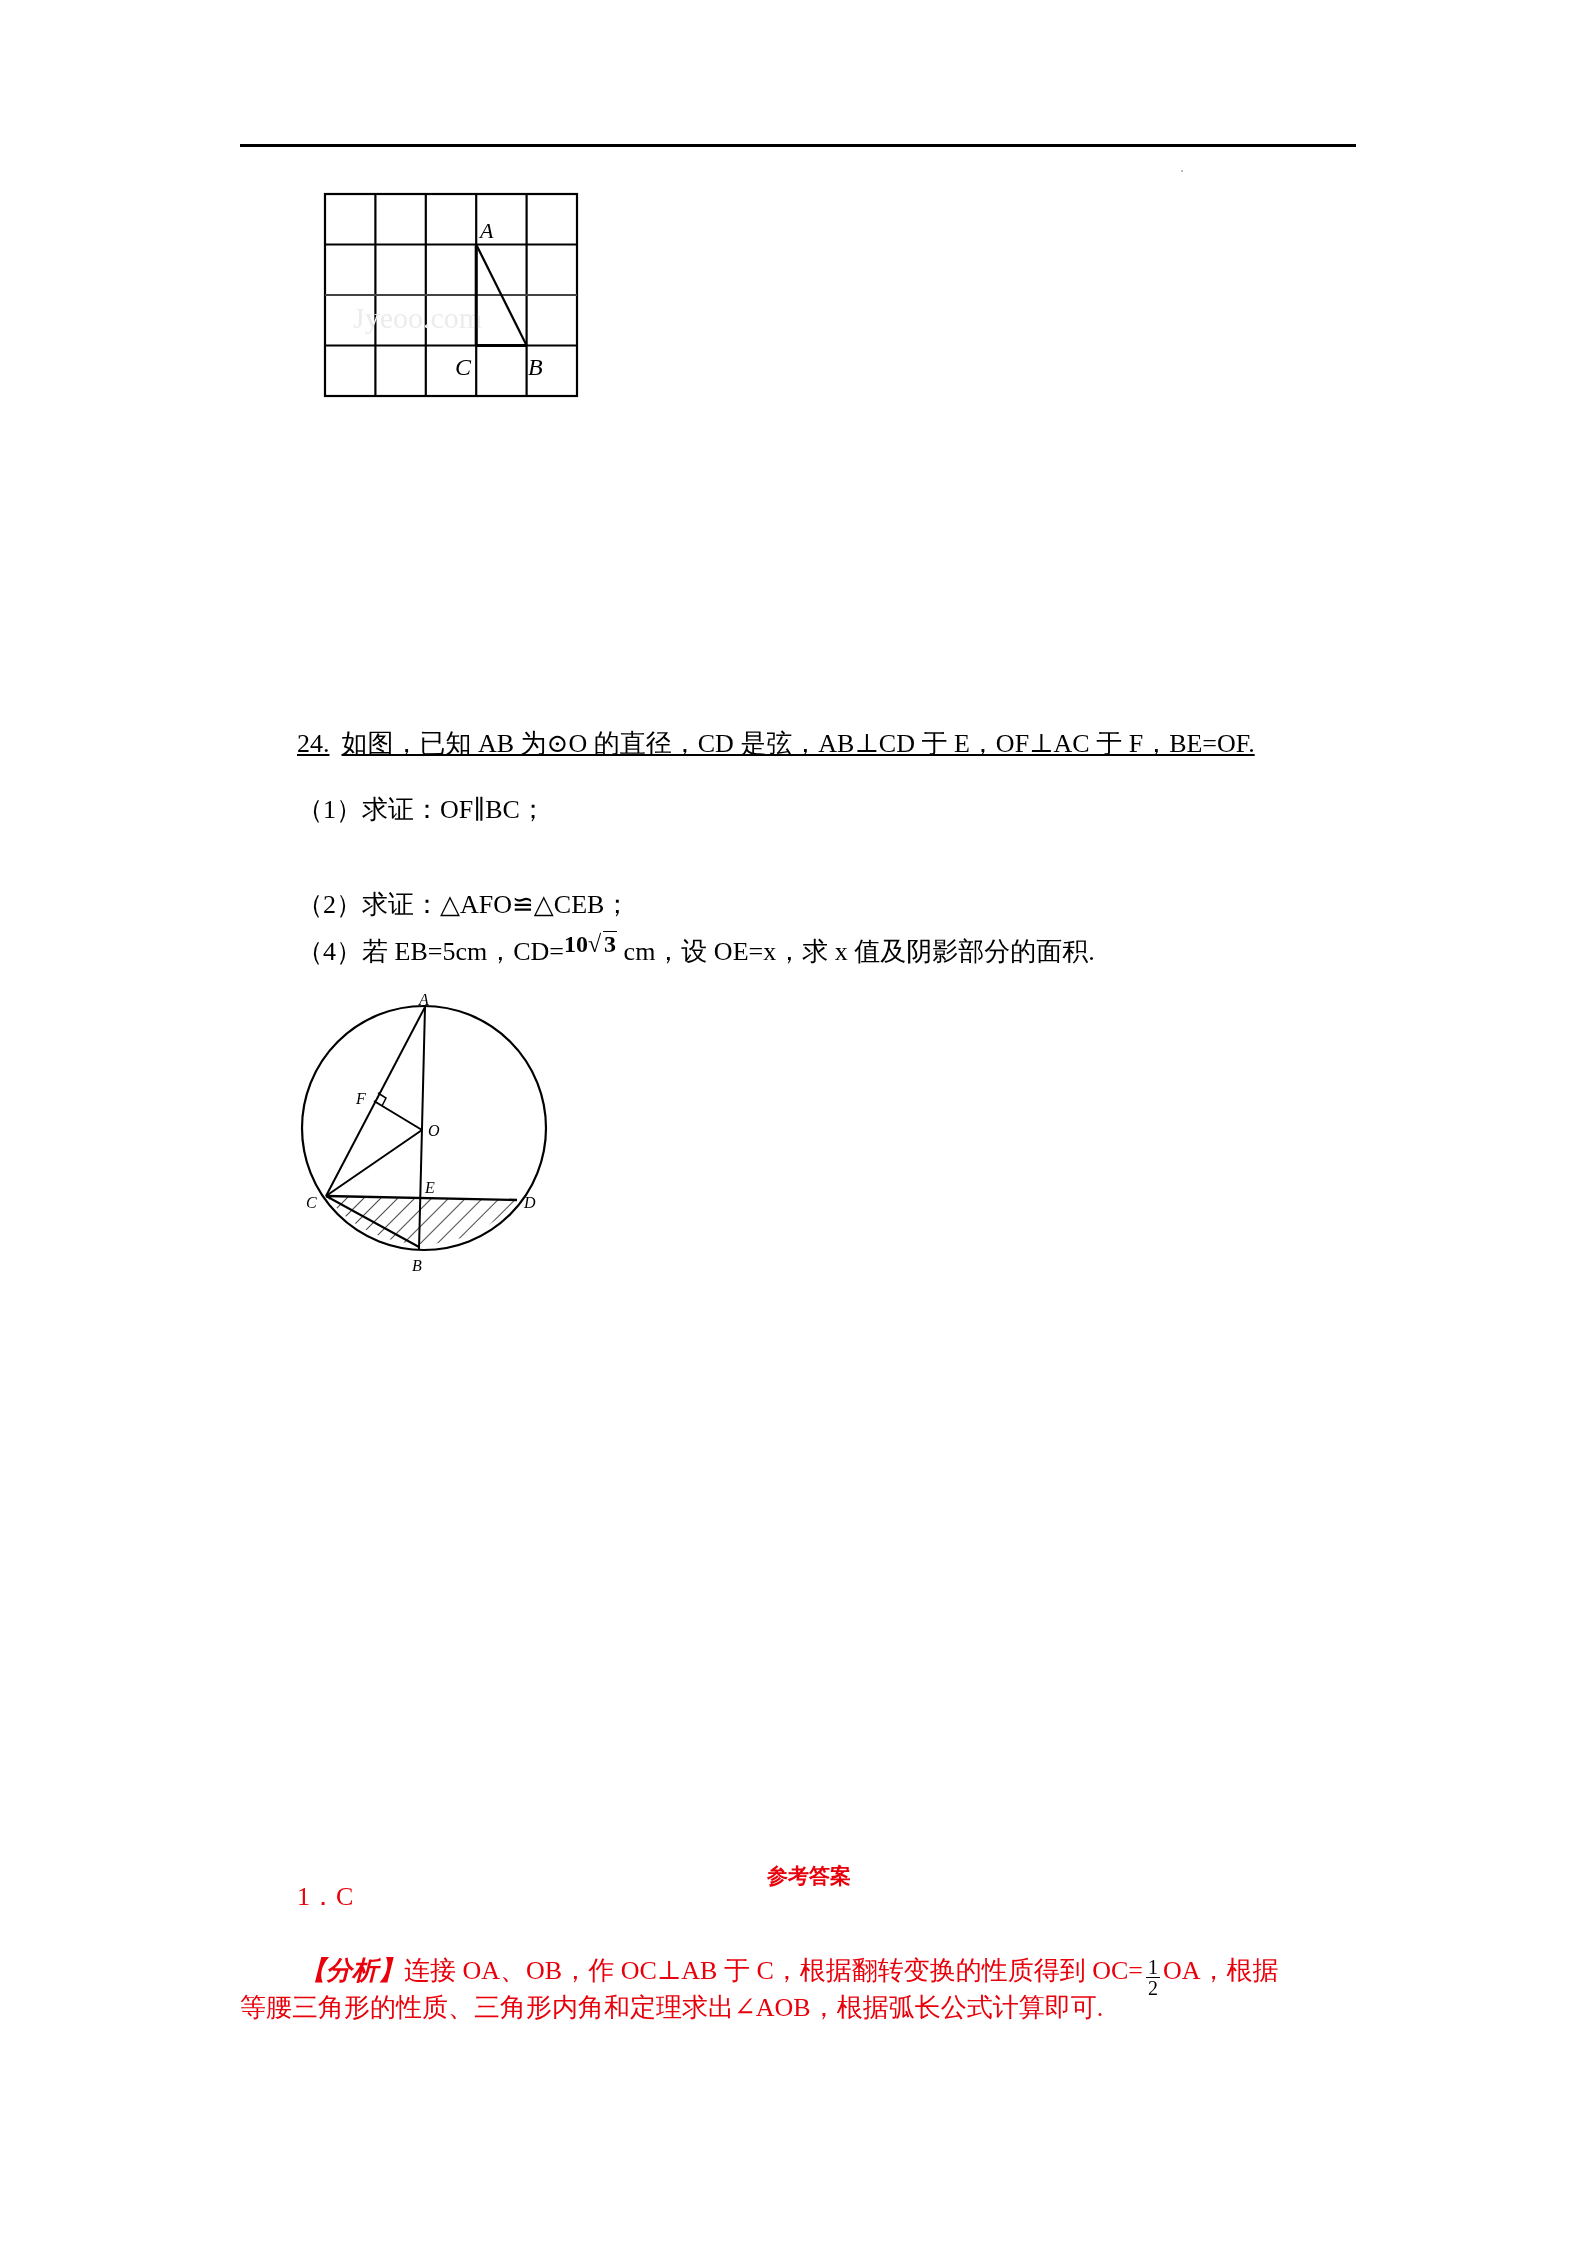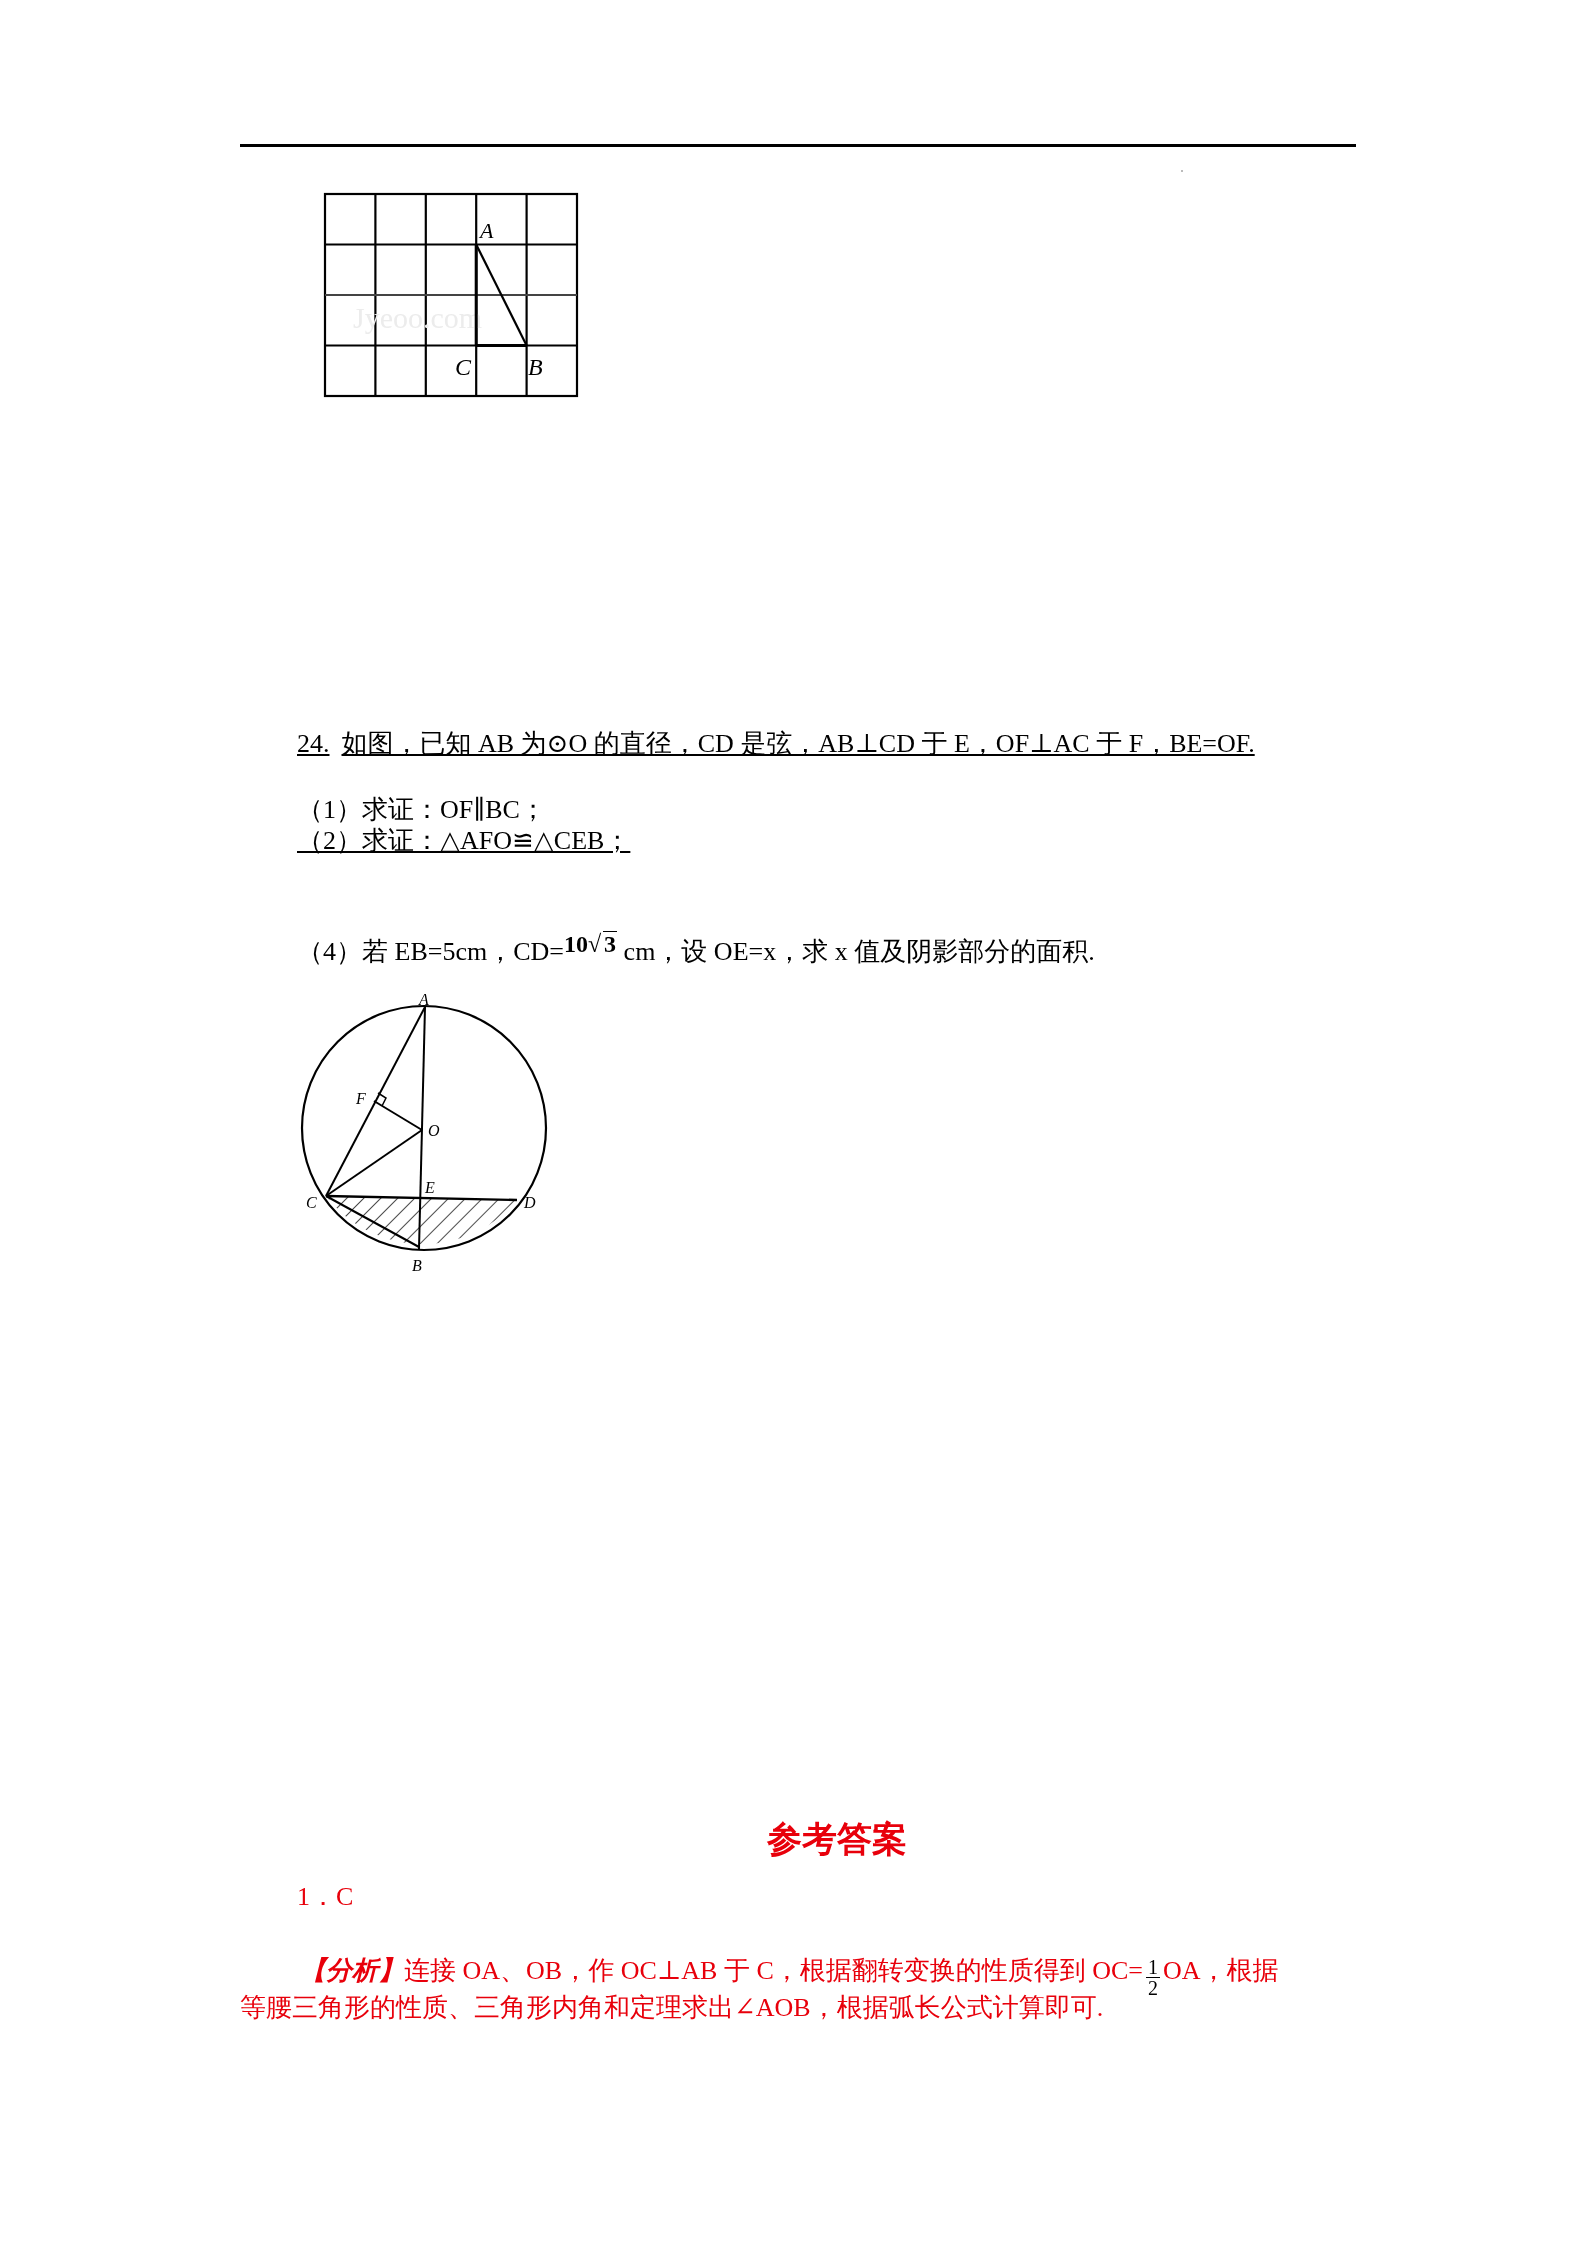--- a/index.html
+++ b/index.html
@@ -9,21 +9,21 @@
   .rule { left: 240px; top: 144px; width: 1116px; height: 3px; background: #000; }
   .dot { left: 1181px; top: 170px; width: 2px; height: 2px; background: #bbb; }
   .line { position: absolute; font-size: 26px; line-height: 30px; white-space: nowrap; }
   .red { color: #e8000b; }
   .it { }
   .sup { font-size: 24px; position: relative; top: -8px; font-weight: bold; }
   .sqrt { display: inline-block; border-top: 1.5px solid #000; padding: 0 1px; margin-left: 2px; line-height: 24px; }
   .frac { display: inline-block; vertical-align: middle; text-align: center; color: #000; font-size: 20px; line-height: 20px; margin: 0 3px; position: relative; top: 4px; }
   .frac span { display: block; }
   .frac .num { border-bottom: 1.5px solid #000; padding: 0 2px; }
-  .title { font-weight: bold; font-size: 35px; }
+  .title { font-weight: bold; font-size: 21px; margin-top: 36px; }
   .bracket { font-weight: bold; font-style: italic; }
   svg text { font-family: "Liberation Serif", serif; font-style: italic; }
 </style>
 </head>
 <body>
 
 <div class="abs rule"></div>
 <div class="abs dot"></div>
 
 <svg class="abs" style="left:320px; top:188px;" width="270" height="215" viewBox="0 0 270 215">
@@ -45,21 +45,21 @@
   </g>
   <text x="160" y="50" font-size="22">A</text>
   <text x="135" y="187" font-size="24">C</text>
   <text x="208" y="187" font-size="24">B</text>
 </svg>
 
 <div class="line" style="left:297px; top:729px;text-decoration:underline;">
   <span>24.</span><span style="display:inline-block;width:12px"></span><span>如图，已知 AB 为⊙O 的直径，CD 是弦，AB⊥CD 于 E，OF⊥AC 于 F，BE=OF.</span>
 </div>
 <div class="line" style="left:297px; top:795px;text-align:center;">（1）求证：OF∥BC；</div>
-<div class="line" style="left:297px; top:826px;text-decoration:underline;">（2）求证：△AFO≌△CEB；</div>
+<div class="line" style="left:297px; top:890px;">（2）求证：△AFO≌△CEB；</div>
 <div class="line" style="left:297px; top:937px;">
   <span>（4）若 EB=5cm，CD=</span><span class="sup"><span>10</span><span style="font-size:24px">√</span><span class="sqrt">3</span></span><span> cm，设 OE=x，求 x 值及阴影部分的面积.</span>
 </div>
 
 <svg class="abs" style="left:290px; top:985px;" width="280" height="300" viewBox="290 985 280 300">
   <defs>
     <pattern id="hatch" patternUnits="userSpaceOnUse" width="12" height="12" patternTransform="rotate(45)">
       <line x1="0" y1="0" x2="0" y2="12" stroke="#000" stroke-width="1.4"></line>
     </pattern>
     <clipPath id="segclip">

